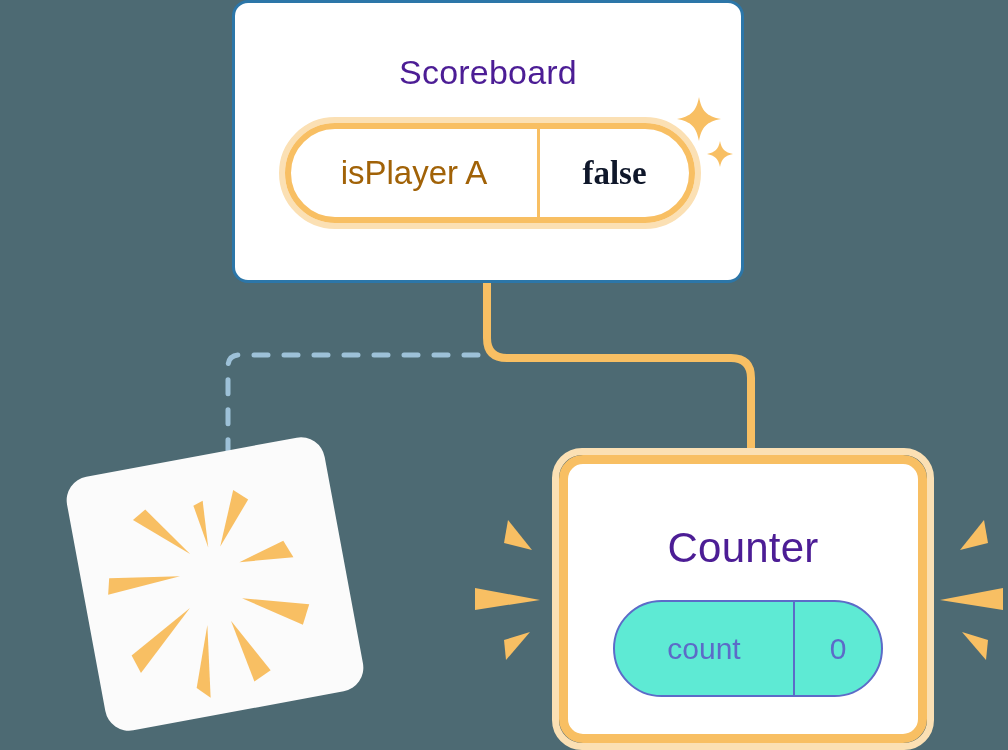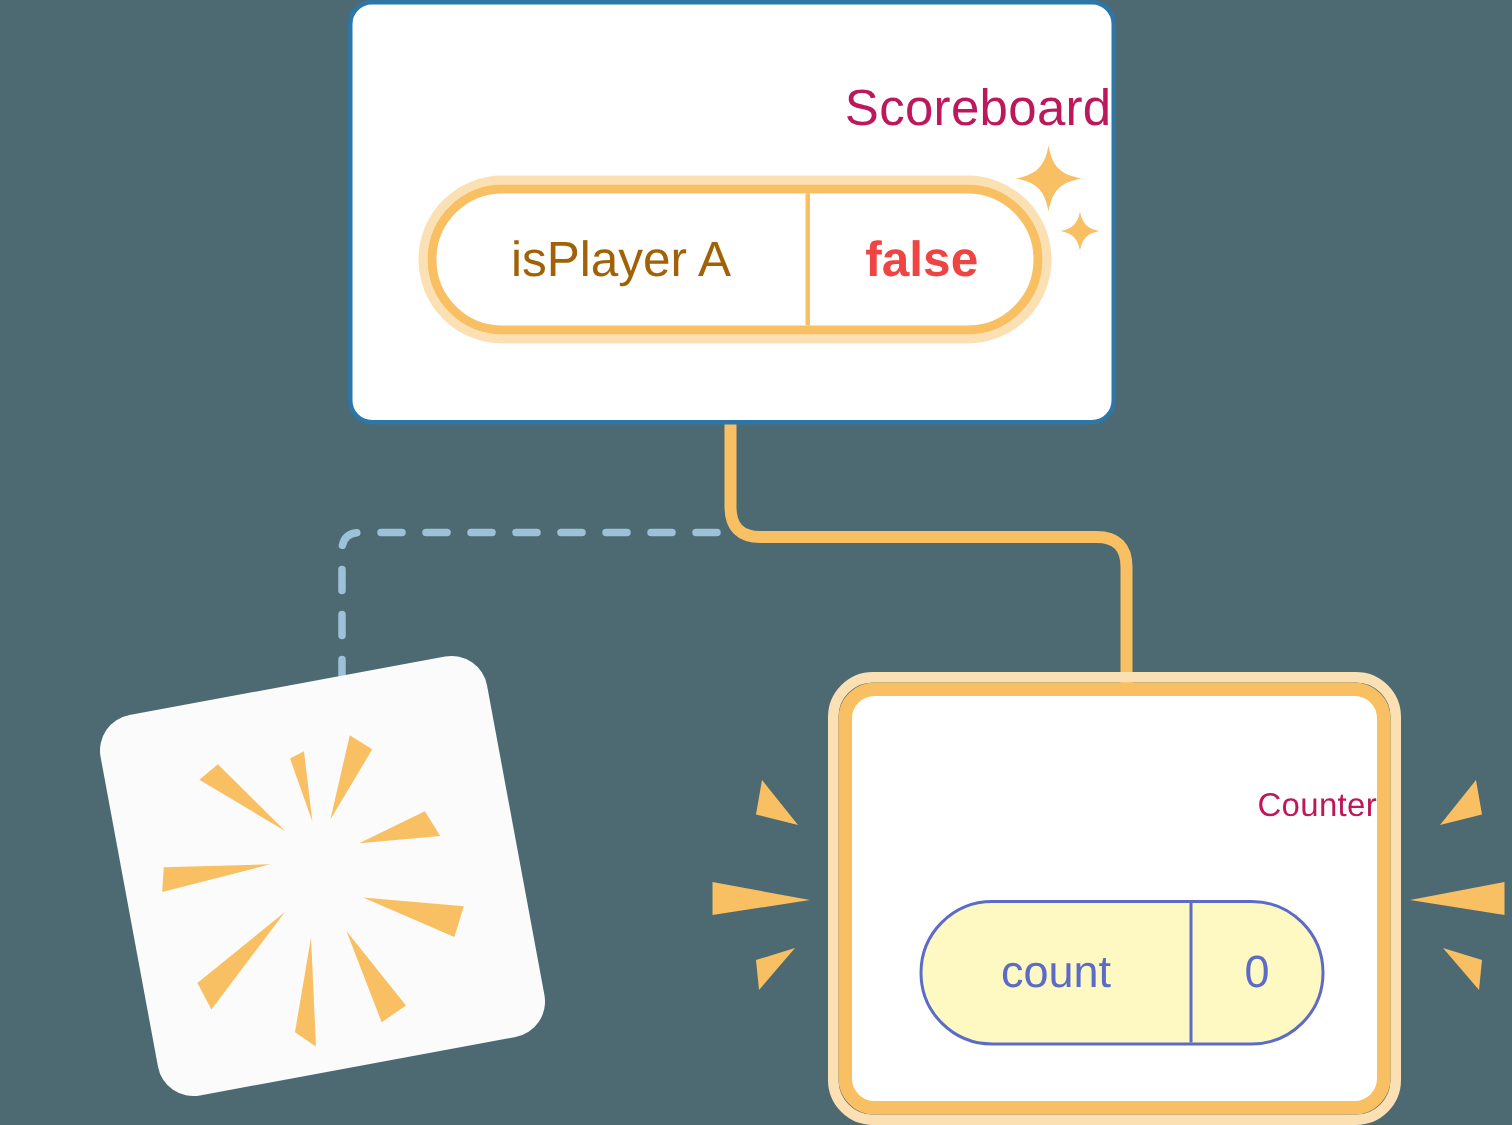--- a/index.html
+++ b/index.html
@@ -41,22 +41,22 @@
     background: #ffffff;
     border: 3px solid #2c76a8;
     border-radius: 16px;
     box-sizing: border-box;
     z-index: 3;
   }
   .card-title-blue {
     position: absolute;
     left: 0;
     right: 0;
-    text-align: right;
-    color: #be185d;
+    text-align: center;
+    color: #4c1d95;
     font-size: 34px;
     font-weight: 400;
     letter-spacing: 0.2px;
   }
   .sb-title { top: 50px; }
 
   
   .pill-orange-wrap {
     position: absolute;
     left: 44px;
@@ -96,23 +96,24 @@
   .pill-orange .pill-sep {
     width: 0;
     border-left: 3px solid #f8bf63;
     margin: 0;
   }
   .pill-orange .pill-val {
     flex: 1 1 auto;
     display: flex;
     align-items: center;
     justify-content: center;
-    color: #ef4444;
+    color: #0f172a;
     font-size: 33px;
     font-weight: 700;
+    font-family: Liberation Serif, serif;
   }
 
   
   .sparkle {
     position: absolute;
     z-index: 4;
   }
   .sparkle svg { display: block; }
 
   
@@ -135,32 +136,32 @@
   }
   .counter-body {
     position: absolute;
     left: 7px; top: 7px;
     right: 7px; bottom: 7px;
     background: #ffffff;
     border: 9px solid #f8bf63;
     border-radius: 24px;
     box-sizing: border-box;
   }
-  .ct-title { top: 60px; font-size: 22px; }
+  .ct-title { top: 60px; font-size: 42px; }
 
   .pill-blue {
     position: absolute;
     left: 45px;
     top: 136px;
     width: 270px;
     height: 97px;
     border: 2px solid #5c6bc8;
     border-radius: 50px;
     box-sizing: border-box;
-    background: #fef9c3;
+    background: #5eead4;
     display: flex;
     align-items: stretch;
   }
   .pill-blue .pill-key {
     flex: 0 0 178px;
     display: flex;
     align-items: center;
     justify-content: center;
     color: #5c6bc8;
     font-size: 30px;

